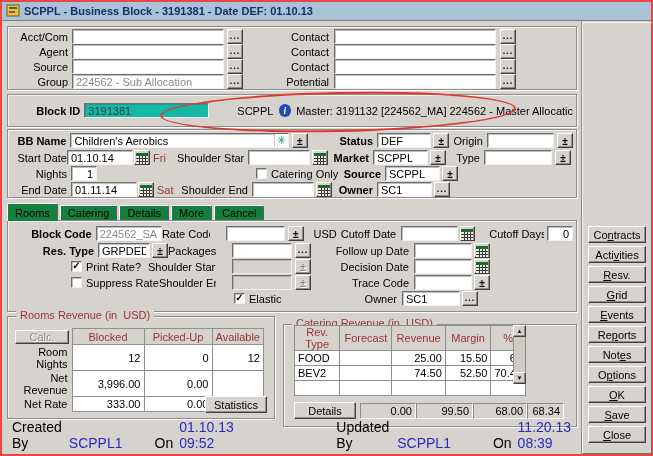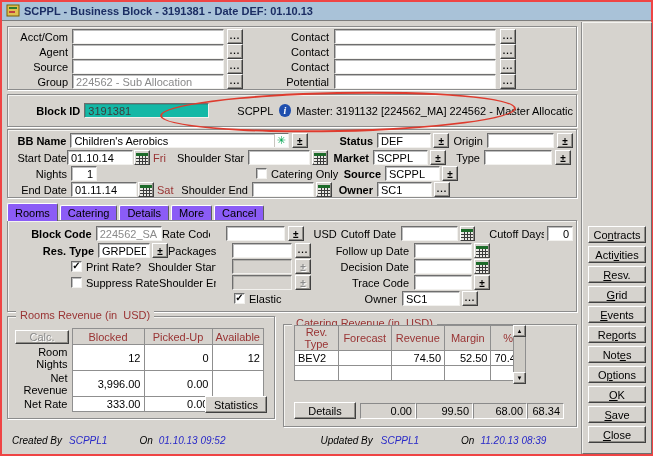--- a/index.html
+++ b/index.html
@@ -30,21 +30,21 @@
   .b{font-weight:bold;}
   .row{position:absolute;left:6px;right:3px;display:flex;align-items:center;height:15px;}
   .gb{position:absolute;box-sizing:border-box;border:1px solid #8c8c8c;box-shadow:1px 1px 0 #fff, inset 1px 1px 0 #f4f3f0;}
   .gb-title{position:absolute;top:-8px;left:8px;background:#d6d3ce;padding:0 4px;color:#993333;font-size:11px;white-space:pre;}
   .cb{display:inline-flex;align-items:center;justify-content:center;width:11px;height:11px;background:#fff;
     box-sizing:border-box;border:1px solid;border-color:#6e6e6e #f2f1ee #f2f1ee #6e6e6e;
     box-shadow:inset 1px 1px 0 rgba(70,70,70,.35);font-size:10px;font-weight:bold;}
   .cb span{margin-top:-2px;}
   
   .tabs{position:absolute;left:5px;top:201px;display:flex;align-items:flex-end;height:17px;z-index:3;}
-  .tab{box-sizing:border-box;height:15px;padding:1px 7px 0;margin-right:2px;background:#8b5cf6;
+  .tab{box-sizing:border-box;height:15px;padding:1px 7px 0;margin-right:2px;background:#15803d;
     border:1px solid #5e5e5e;border-bottom:none;border-top-color:#fff;border-left-color:#fff;
     border-radius:2px 2px 0 0;font-size:11px;}
   .tab.active{height:18px;margin-bottom:-1px;padding-top:3px;z-index:4;}
   
   table.tbl{border-collapse:collapse;font-size:11px;}
   .tbl td{border:1px solid #8f8f8f;box-sizing:border-box;}
   .tbl td.nob,.tbl td.lab{border:none;background:transparent;}
   .tbl td.lab{text-align:right;padding-right:4px;}
   .tbl td.hd{background:#d6d3ce;color:#993333;text-align:center;padding:0 3px;height:14px;}
   .tbl td.num{background:#fff;text-align:right;padding:0 3px;height:15px;}
@@ -62,21 +62,21 @@
     background:#d6d3ce;border:1px solid;border-color:#ffffff #404040 #404040 #ffffff;
     box-shadow:inset -1px -1px 0 #8f8d88;font-size:11px;}
   .vbtn .mn{text-decoration:underline;}
   
   .info{display:inline-flex;align-items:center;justify-content:center;width:13px;height:13px;border-radius:50%;
     background:#1f4fae;color:#fff;font-family:"Liberation Serif",serif;font-style:italic;font-weight:bold;font-size:10px;}
   .flower{display:inline-flex;align-items:center;justify-content:center;width:13px;height:13px;color:#00a651;
     font-size:11px;border-left:1px solid #c9c6c0;background:#fdfdfd;}
   .ellipse{position:absolute;left:158px;top:90px;width:352px;height:36px;border:2px solid #de3b2e;
     border-radius:50%;transform:rotate(-1.2deg);pointer-events:none;z-index:9;}
-  .statusbar{position:absolute;left:5px;top:433px;width:572px;height:16px;display:flex;align-items:flex-start;font-size:10px;font-style:italic;}
+  .statusbar{position:absolute;left:5px;top:433px;width:572px;height:16px;display:flex;align-items:flex-end;font-size:14px;}
   .blue{color:#2929c8;}
   .day{color:#993333;}
 </style>
 </head>
 <body>
 
 <div class="window">
 
   <div class="titlebar">
     <span><svg width="14" height="14" viewBox="0 0 14 14">
@@ -490,20 +490,27 @@
       <table class="tbl">
         <tbody>
             <tr>
           <td class="hd" style="width:56px">Rev. Type</td>
           <td class="hd" style="width:56px">Forecast</td>
           <td class="hd" style="width:57px">Revenue</td>
           <td class="hd" style="width:54px">Margin</td>
           <td class="hd" style="width:34px">%</td>
         </tr>
         <tr>
+          <td class="txt">FOOD</td>
+          <td class="num"></td>
+          <td class="num">25.00</td>
+          <td class="num">15.50</td>
+          <td class="num">62</td>
+        </tr>
+        <tr>
           <td class="txt">BEV2</td>
           <td class="num"></td>
           <td class="num">74.50</td>
           <td class="num">52.50</td>
           <td class="num">70.47</td>
         </tr>
         <tr>
           <td class="txt"></td>
           <td class="num"></td>
           <td class="num"></td>

